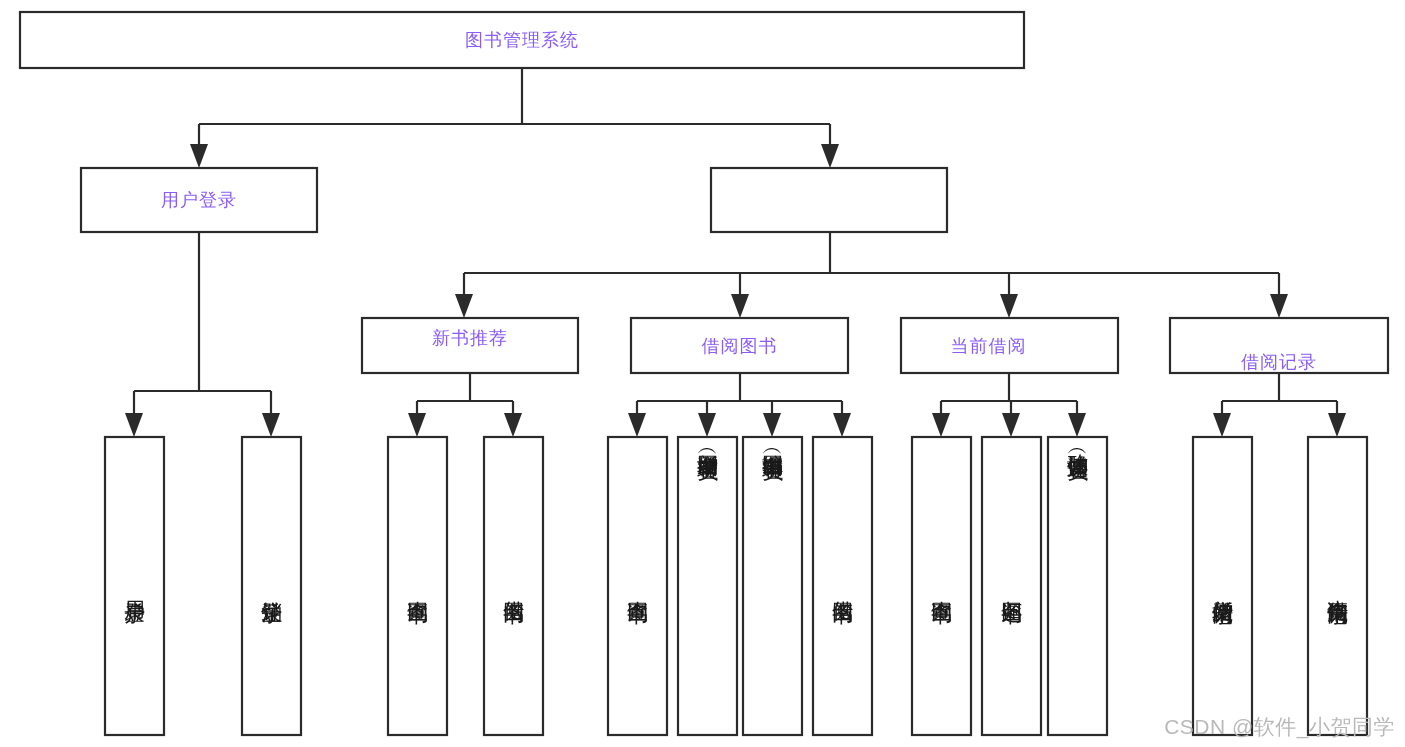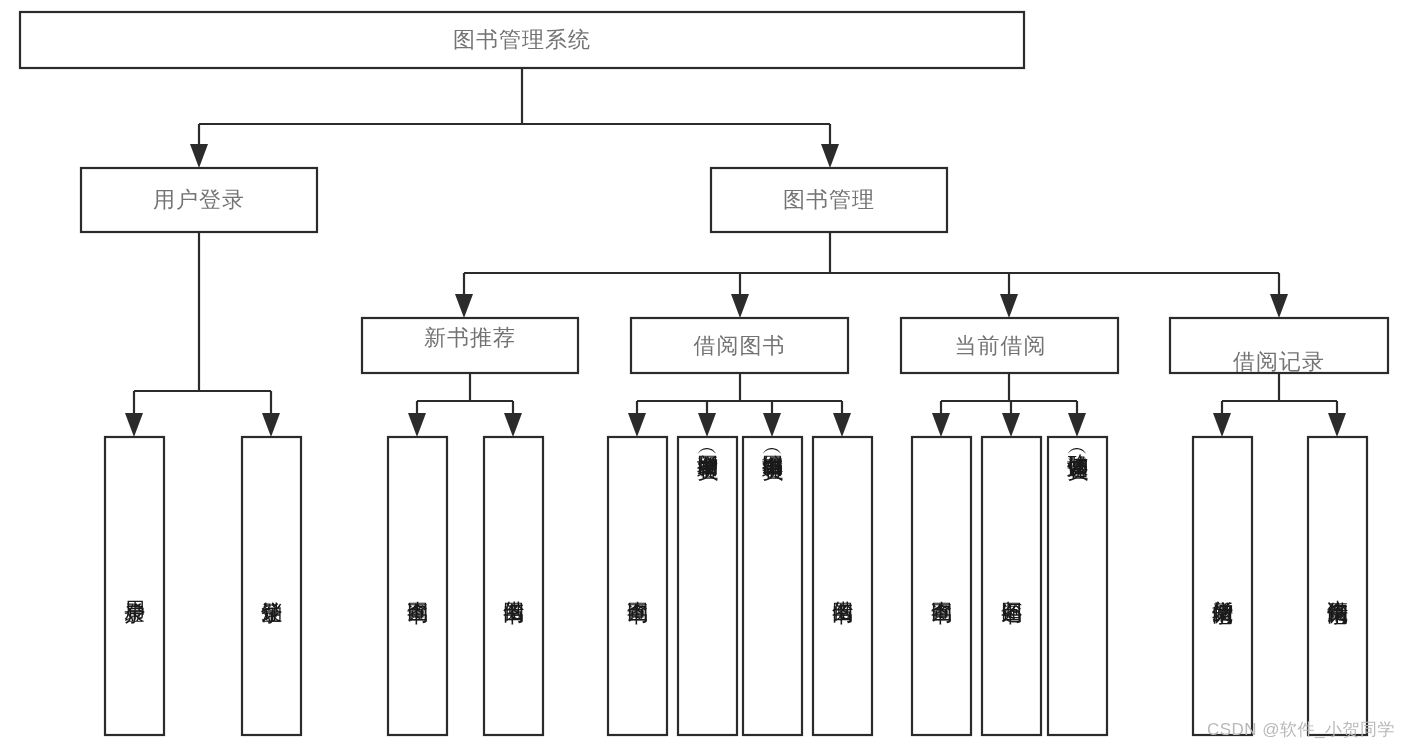--- a/index.html
+++ b/index.html
@@ -61,31 +61,31 @@
   }
   .htext-wrap {
     position: absolute;
     display: flex;
     align-items: center;
     justify-content: center;
     pointer-events: none;
   }
   .htext {
     font-family: Liberation Mono, monospace;
-    font-size: 22px;
-    color: #737373;
+    font-size: 18px;
+    color: #8b5cf6;
     letter-spacing: 1px;
     white-space: nowrap;
   }
   #watermark {
     position: absolute;
     right: 10px;
     bottom: 6px;
     font-family: "Liberation Sans", "DejaVu Sans", sans-serif;
-    font-size: 17px;
+    font-size: 21px;
     color: #b9b9b9;
     letter-spacing: 0.5px;
     white-space: nowrap;
   }
 </style>
 </head>
 <body>
 
 <div id="diagram-root">
 
@@ -194,33 +194,30 @@
   </svg>
 
   <div class="htext-wrap" style="left:20px; top:12px; width:1004px; height:56px;">
     <span class="htext">图书管理系统</span>
   </div>
 
   <div class="htext-wrap" style="left:81px; top:168px; width:236px; height:64px;">
     <span class="htext">用户登录</span>
   </div>
 
-  <div class="htext-wrap" style="left:711px; top:168px; width:236px; height:64px;">
-    <span class="htext">图书管理</span>
-  </div>
 
   <div class="htext-wrap" style="left:362px; top:318px; width:216px; height:40px;">
     <span class="htext">新书推荐</span>
   </div>
 
   <div class="htext-wrap" style="left:631px; top:318px; width:217px; height:55px;">
     <span class="htext">借阅图书</span>
   </div>
 
-  <div class="htext-wrap" style="left:901px; top:318px; width:175px; height:55px;padding-left:12px;">
+  <div class="htext-wrap" style="left:901px; top:318px; width:175px; height:55px;">
     <span class="htext">当前借阅</span>
   </div>
 
   <div class="htext-wrap" style="left:1170px; top:334px; width:218px; height:55px;">
     <span class="htext">借阅记录</span>
   </div>
 
   <div class="vtext-wrap" style="left:105px; top:437px; width:59px; height:298px;">
     <span class="vtext">用户登录</span>
   </div>

